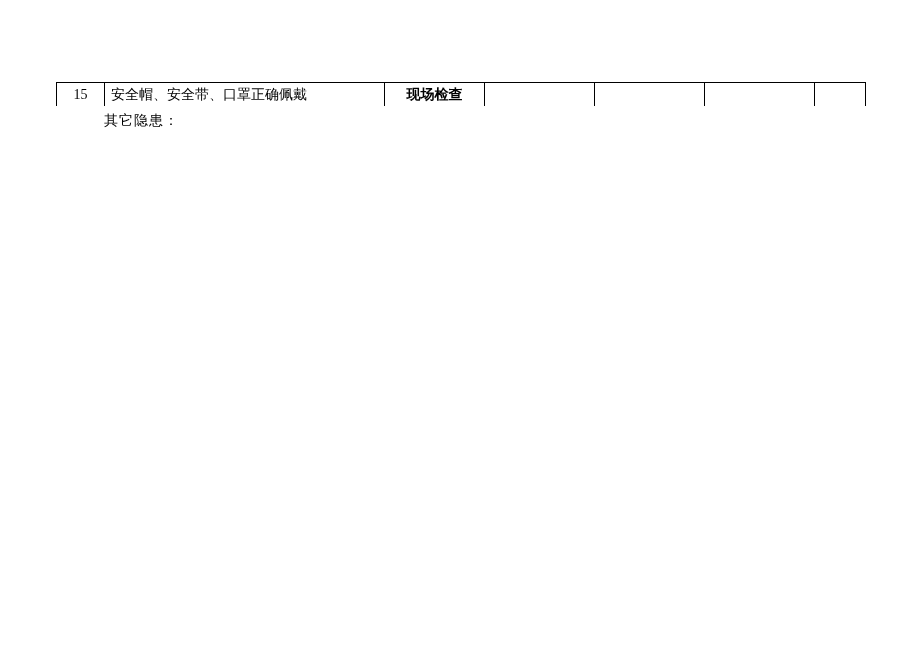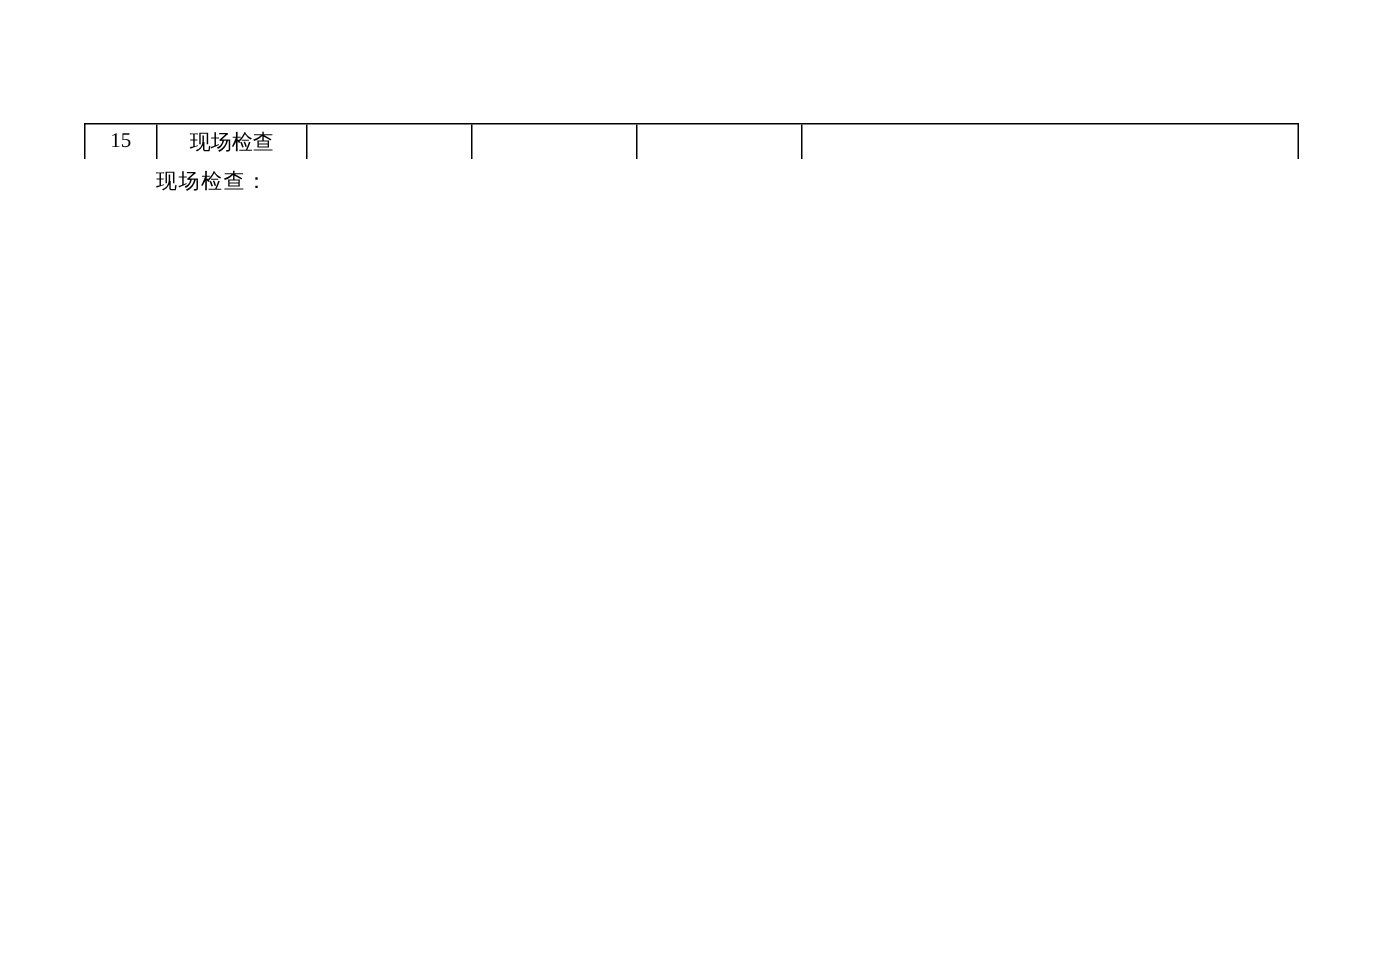--- a/index.html
+++ b/index.html
@@ -29,21 +29,21 @@
       border-right: 1px solid #000;
       display: flex;
       align-items: center;
       padding: 0 4px;
       overflow: hidden;
       white-space: nowrap;
     }
     .cell:last-child { border-right: none; }
     .c-num { width: 48px; justify-content: center; font-family: "Times New Roman", serif; }
     .c-item { width: 280px; padding-left: 6px; }
-    .c-method { width: 100px; justify-content: center; }
+    .c-method { width: 100px; justify-content: center; font-weight: bold; }
     .c-blank1 { width: 110px; }
     .c-blank2 { width: 110px; }
     .c-blank3 { width: 110px; }
     .c-blank4 { flex: 1; }
 
     .other-row {
       border: 1px solid #000;
       border-top: 1px solid #000;
       height: 84px;
       position: relative;
@@ -64,20 +64,21 @@
       margin-left: 48px;
       letter-spacing: 1px;
     }
   </style>
 </head>
 <body>
 
 <div class="table-container">
   <div class="row-15">
     <div class="cell c-num">15</div>
+    <div class="cell c-item">安全帽、安全带、口罩正确佩戴</div>
     <div class="cell c-method">现场检查</div>
     <div class="cell c-blank1"></div>
     <div class="cell c-blank2"></div>
     <div class="cell c-blank3"></div>
     <div class="cell c-blank4"></div>
   </div>
-  <div class="footer-line">现场检查：</div>
+  <div class="footer-line">其它隐患：</div>
 </div>
 
 </body></html>

